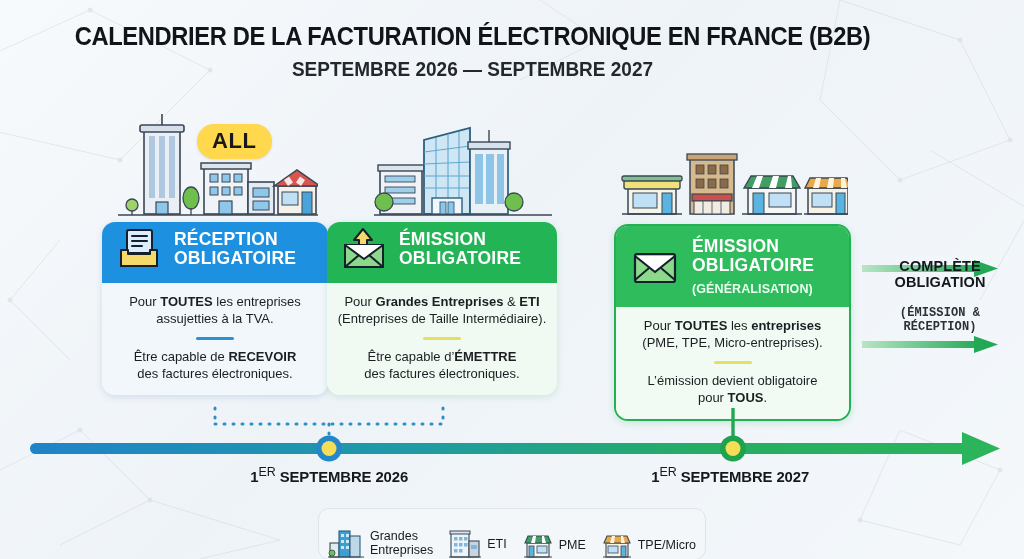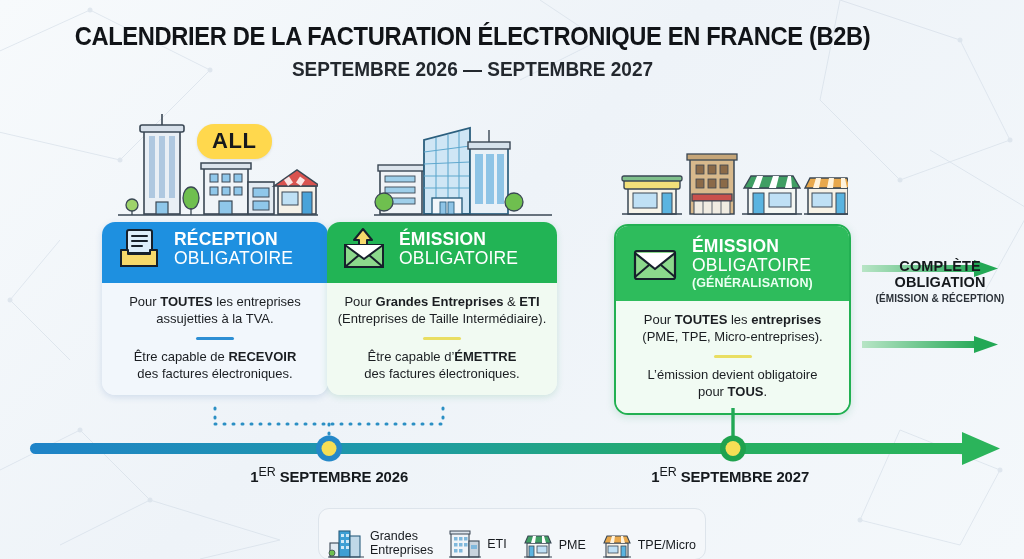--- a/index.html
+++ b/index.html
@@ -41,22 +41,22 @@
     padding: 4px 15px 5px 15px;
     font-weight: 700; font-size: 22px; color: #17191c; letter-spacing: .6px;
     box-shadow: 0 1px 3px rgba(0,0,0,.10);
   }
 
   
   .card { position: absolute; z-index: 4; border-radius: 13px; overflow: hidden; }
   .card-hdr { display: flex; align-items: center; gap: 12px; padding: 5px 13px 12px 14px; }
   .card-hdr-text { display: flex; flex-direction: column; line-height: 1.08; }
   .hdr-l1 { font-weight: 700; font-size: 17.5px; color: #fff; letter-spacing: .2px; }
-  .hdr-l2 { font-weight: 400; font-size: 17.5px; color: #fff; letter-spacing: .2px; }
-  .hdr-l3 { font-weight: 700; font-size: 12.5px; color: #eafff1; letter-spacing: .1px; margin-top: 2px; }
+  .hdr-l2 { font-weight: 700; font-size: 17.5px; color: #fff; letter-spacing: .2px; }
+  .hdr-l3 { font-weight: 700; font-size: 12.5px; color: #eafff1; letter-spacing: .1px; margin-top: 8px; }
   .card-body { padding: 11px 10px 12px 10px; text-align: center; }
   .body-p { font-size: 13px; color: #1b1e22; line-height: 1.30; }
   .body-p b { font-weight: 700; }
   .divider { width: 38px; height: 3px; border-radius: 2px; margin: 9px auto 9px auto; }
 
   #card-reception { left: 102px; top: 222px; width: 226px;
     box-shadow: 0 2px 7px rgba(30,90,160,.16); }
   #card-reception .card-hdr { background: #1E90E0; }
   #card-reception .card-body { background: #F2F7FC; }
   #card-reception .divider { background: #2D8FD4; }
@@ -71,21 +71,21 @@
     border: 2px solid #22B052; border-radius: 14px;
     box-shadow: 0 2px 8px rgba(30,150,90,.18); }
   #card-generalisation .card-hdr { background: #2EBC5C; padding-top: 11px; padding-bottom: 11px; }
   #card-generalisation .card-body { background: #F1FBF3; }
   #card-generalisation .divider { background: #E9DE62; }
 
   
   #obligation-block { position: absolute; left: 860px; top: 258px; width: 160px; text-align: center; z-index: 5; }
   #ob-line1 { font-weight: 700; font-size: 14.5px; color: #14181c; letter-spacing: .1px; }
   #ob-line2 { font-weight: 700; font-size: 14.5px; color: #14181c; letter-spacing: .1px; }
-  #ob-line3 { font-weight: 700; font-size: 10px; color: #2b3138; margin-top: 3px; letter-spacing: .1px; }
+  #ob-line3 { font-weight: 700; font-size: 12px; color: #2b3138; margin-top: 16px; letter-spacing: .1px; font-family: Liberation Mono, monospace; }
 
   
   #timeline-layer { position: absolute; inset: 0; z-index: 4; }
   .tl-label { position: absolute; font-weight: 700; font-size: 15.5px; color: #15191d;
     letter-spacing: -0.1px; white-space: nowrap; transform: scaleX(.96); }
   .tl-label sup { font-size: 13px; font-weight: 400; vertical-align: super; }
   #tl-label-2026 { left: 247px; top: 464px; }
   #tl-label-2027 { left: 648px; top: 464px; }
 
   

